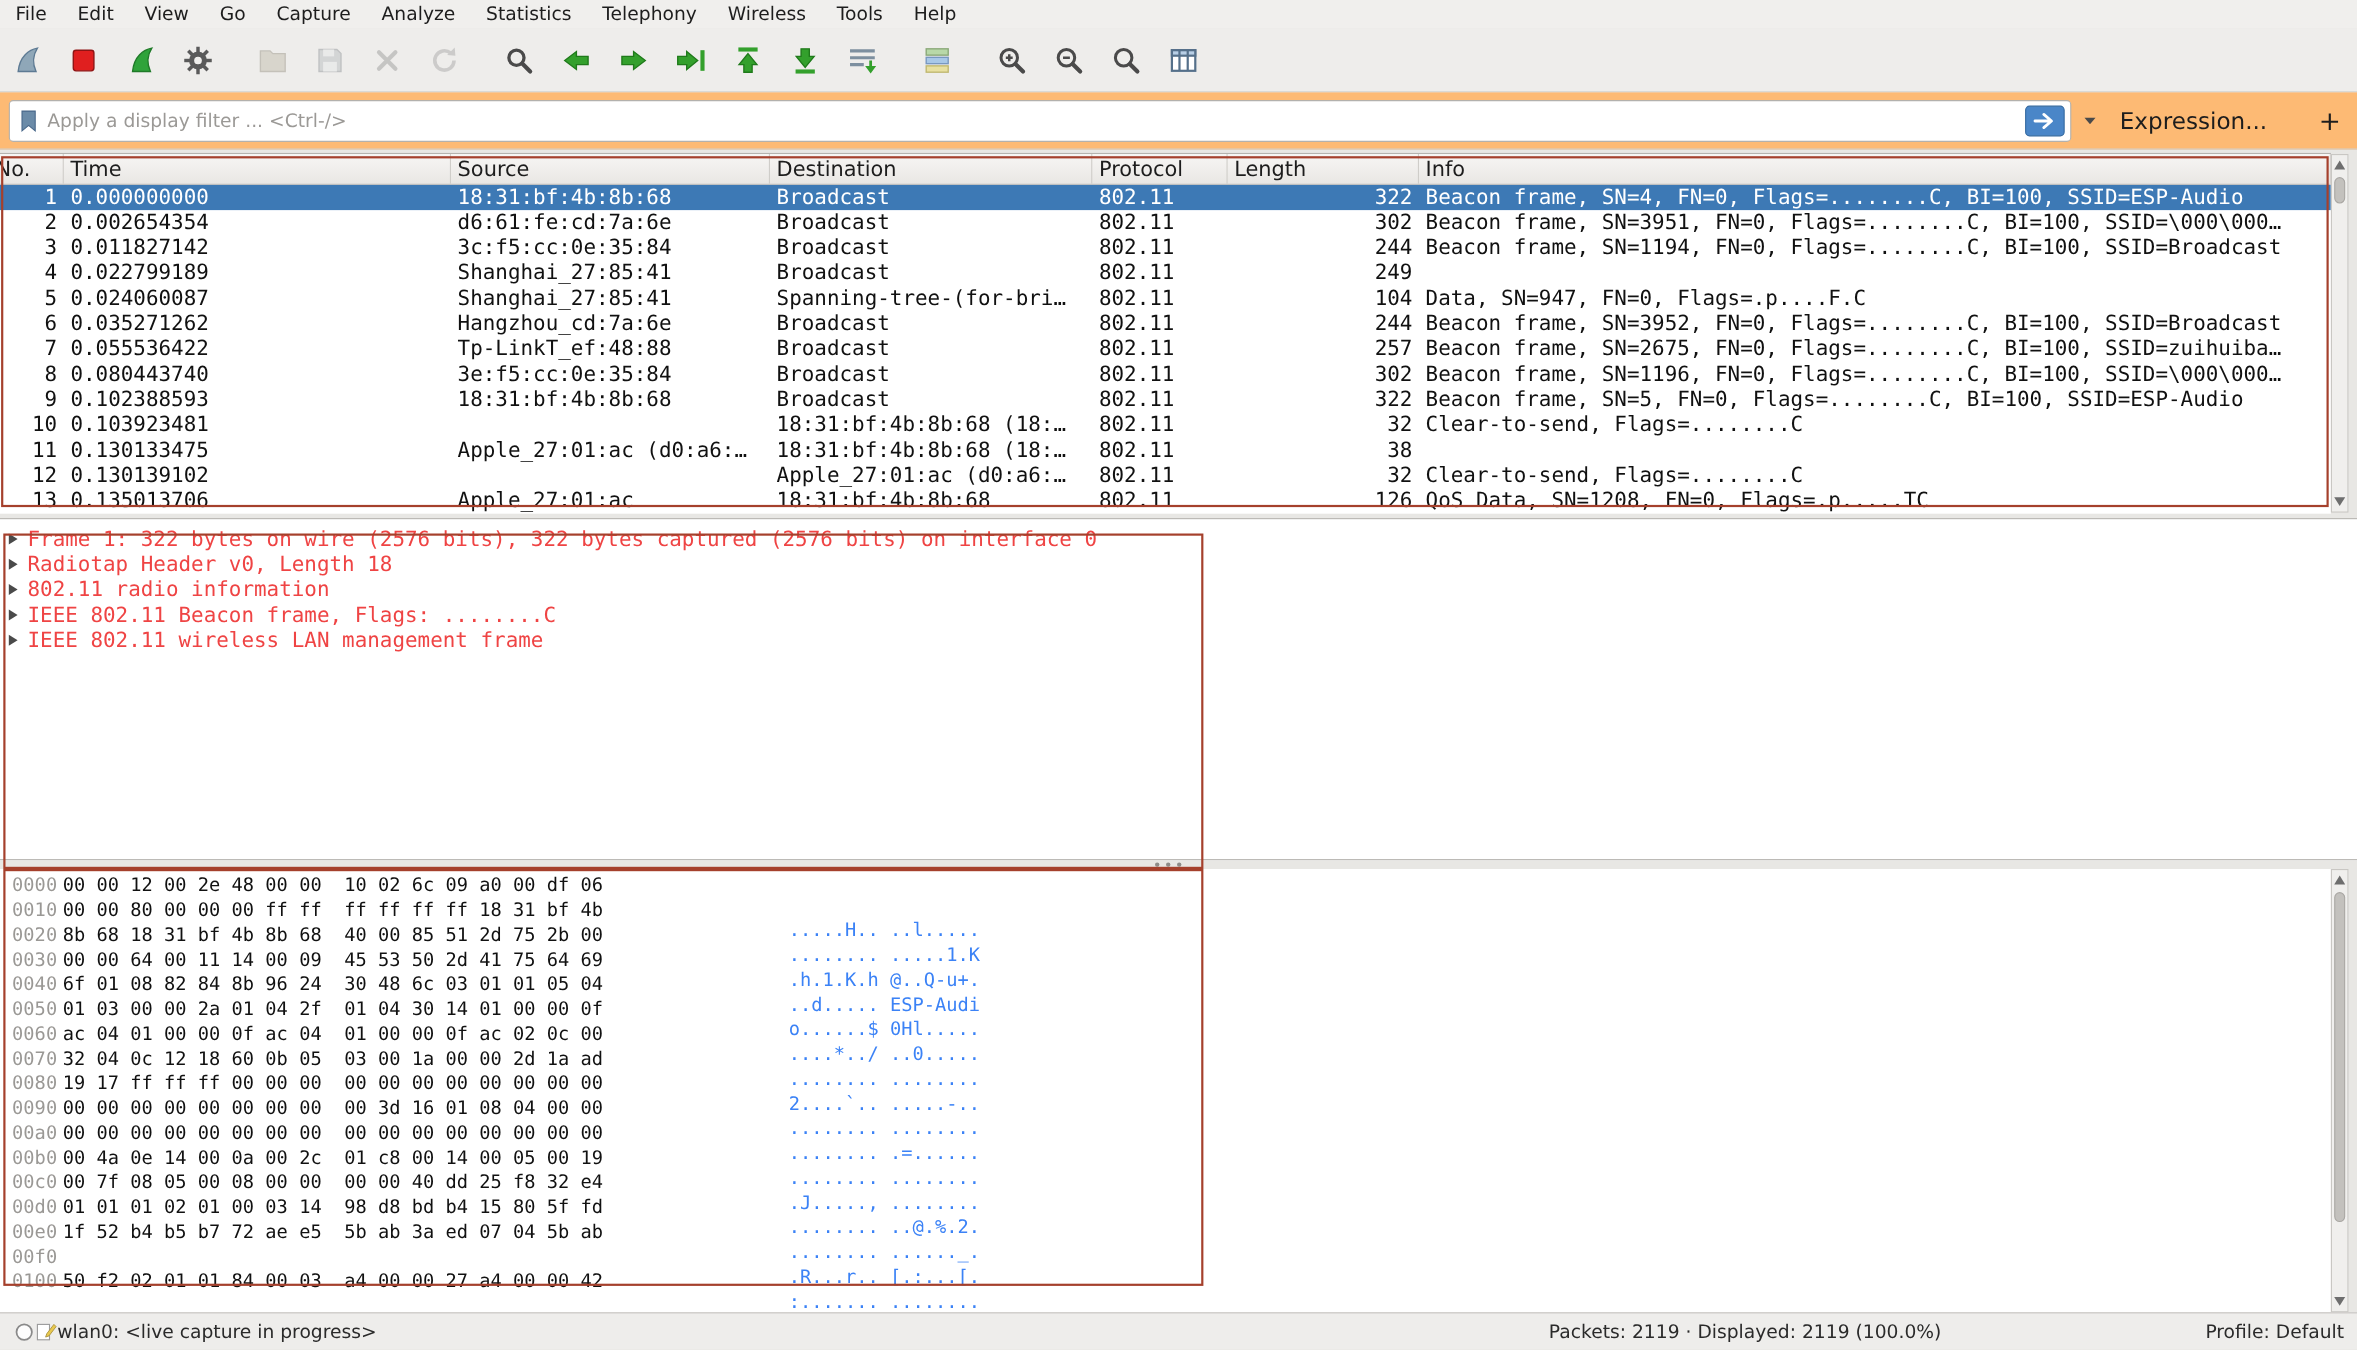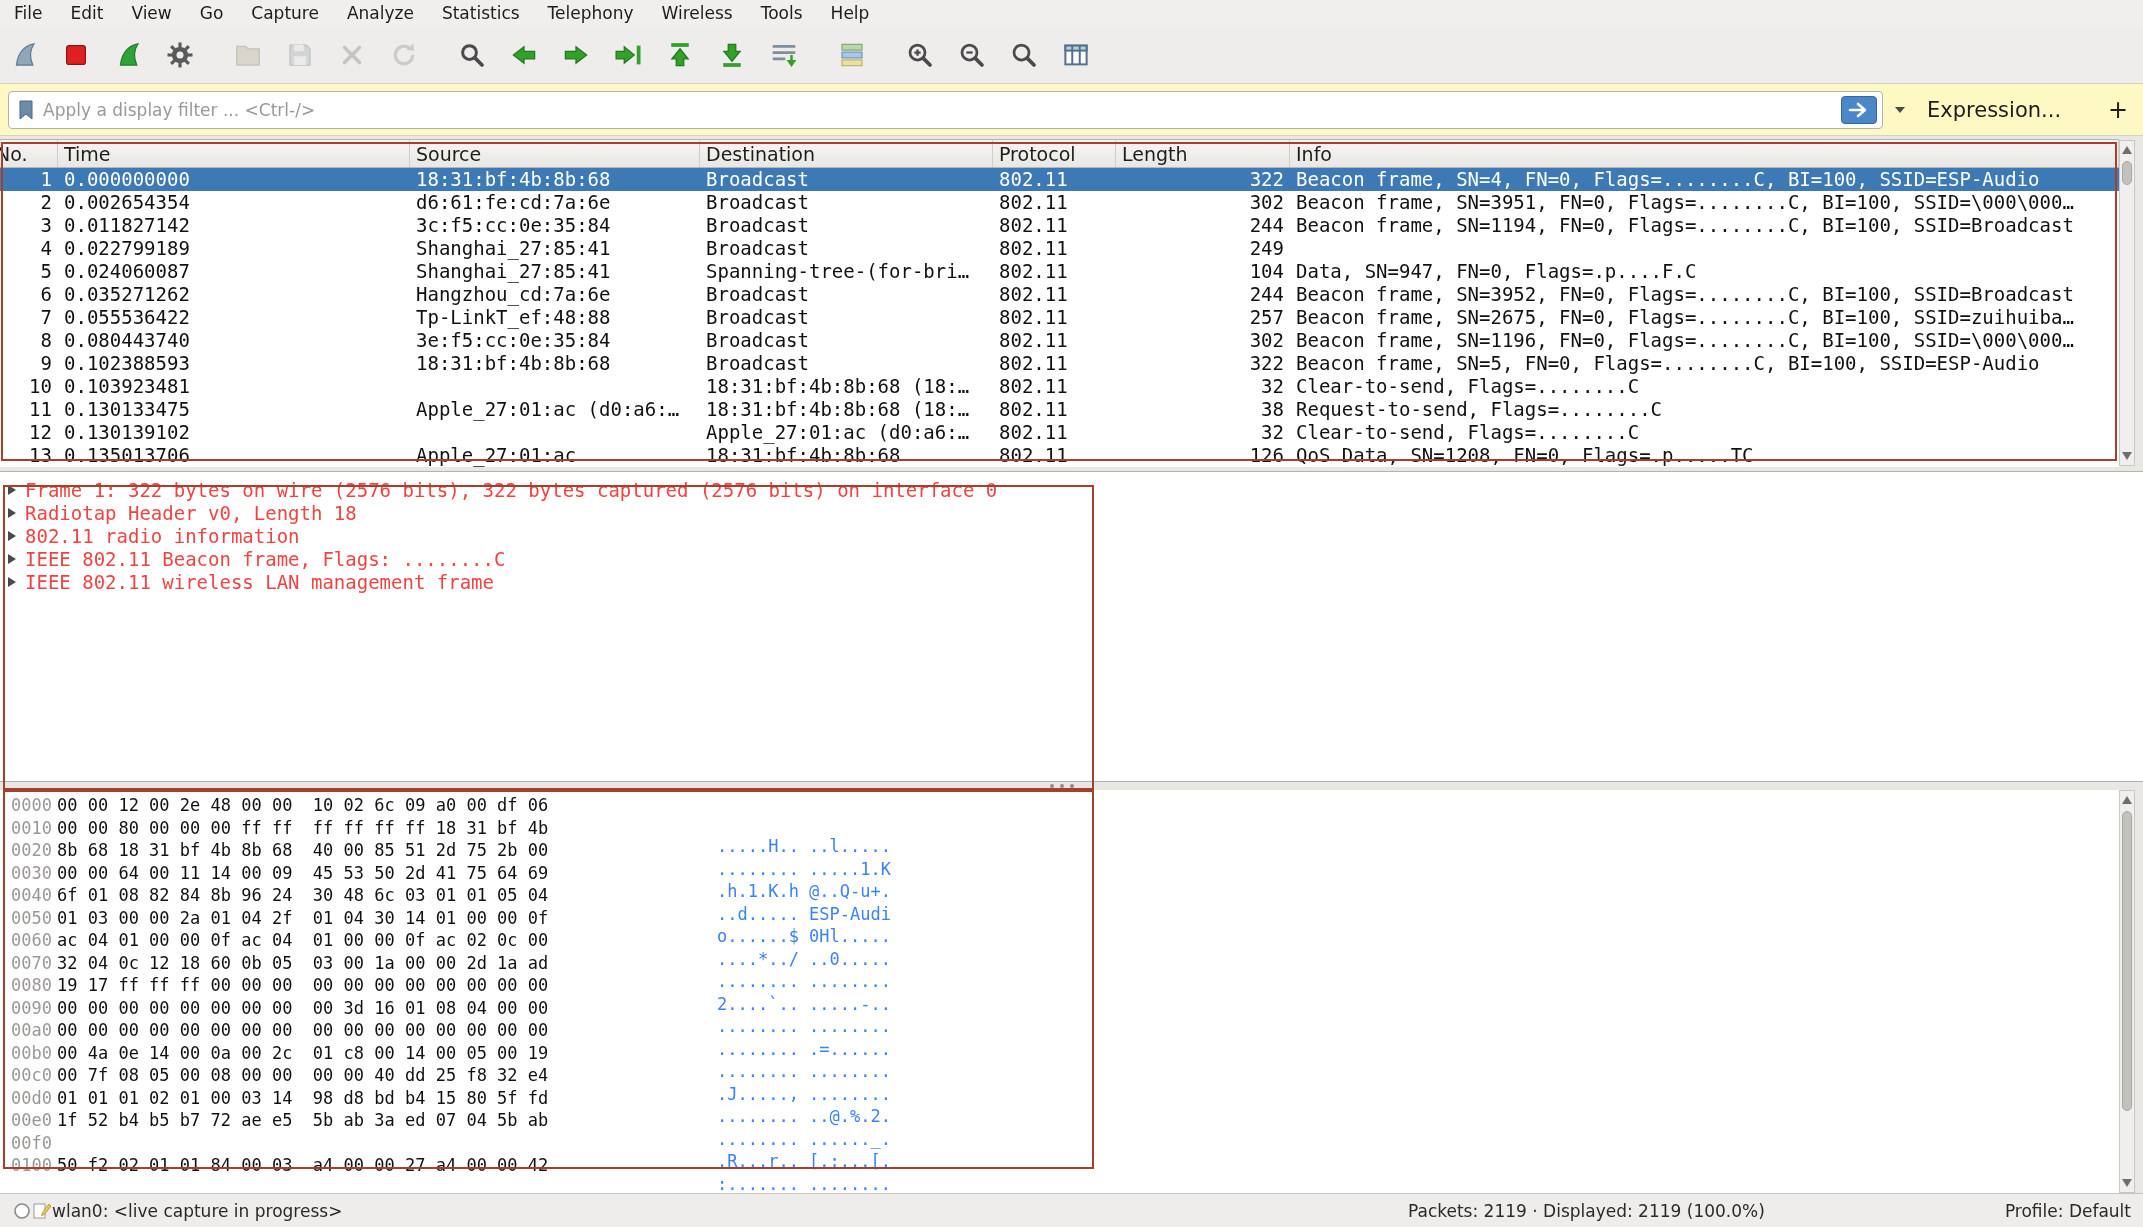--- a/index.html
+++ b/index.html
@@ -10,21 +10,21 @@
   .menubar{position:absolute;left:0;top:0;width:2143px;height:26px;background:#f0efed;display:flex;align-items:center;font-size:17px;}
   .menu-item{padding:0 14px;height:100%;display:flex;align-items:center;cursor:default;}
 
   
   .toolbar{position:absolute;left:0;top:26px;width:2143px;height:58px;background:#eeedeb;border-bottom:1px solid #d2d0cc;display:flex;align-items:center;padding-left:2px;}
   .tbi{width:44px;height:44px;margin-right:8px;display:flex;align-items:center;justify-content:center;border-radius:4px;flex:0 0 auto;}
   .tbi.disabled{opacity:.4;filter:grayscale(75%);}
   .tbi.gap{margin-left:16px;}
 
   
-  .filterbar{position:absolute;left:0;top:84px;width:2143px;height:52px;background:#fef9c3;border-bottom:1px solid #d2d0cc;display:flex;align-items:center;padding:0 8px;}
+  .filterbar{position:absolute;left:0;top:84px;width:2143px;height:52px;background:#fdba74;border-bottom:1px solid #d2d0cc;display:flex;align-items:center;padding:0 8px;}
   .filter-input{width:1880px;height:38px;background:#fff;border:1px solid #b3b1ad;border-radius:4px;display:flex;align-items:center;padding:0 5px 0 8px;}
   .ph{flex:1;color:#9b9996;font-size:17px;margin-left:8px;white-space:nowrap;overflow:hidden;}
   .apply-btn{width:36px;height:28px;background:#4a86c8;border:1px solid #34699f;border-radius:4px;display:flex;align-items:center;justify-content:center;}
   .caret-btn{width:26px;height:38px;display:flex;align-items:center;justify-content:center;margin-left:4px;}
   .expr{font-size:21px;margin-left:14px;white-space:nowrap;}
   .plus{font-size:24px;margin-left:40px;width:34px;text-align:center;}
 
   
   .packet-pane{position:absolute;left:0;top:139px;width:2119px;height:328px;background:#fff;border-top:1px solid #b5b3af;}
   .pgrid{display:grid;grid-template-columns:58px 352px 290px 293px 123px 174px 1fr;}
@@ -359,21 +359,20 @@
         <span class="c-length">32</span>
         <span class="c-info">Clear-to-send, Flags=........C</span>
       </div>
       <div class="prow pgrid">
         <span class="c-no">11</span>
         <span class="c-time">0.130133475</span>
         <span class="c-source">Apple_27:01:ac (d0:a6:…</span>
         <span class="c-destination">18:31:bf:4b:8b:68 (18:…</span>
         <span class="c-protocol">802.11</span>
         <span class="c-length">38</span>
-        <span class="c-info">Request-to-send, Flags=........C</span>
       </div>
       <div class="prow pgrid">
         <span class="c-no">12</span>
         <span class="c-time">0.130139102</span>
         <span class="c-source"></span>
         <span class="c-destination">Apple_27:01:ac (d0:a6:…</span>
         <span class="c-protocol">802.11</span>
         <span class="c-length">32</span>
         <span class="c-info">Clear-to-send, Flags=........C</span>
       </div>

